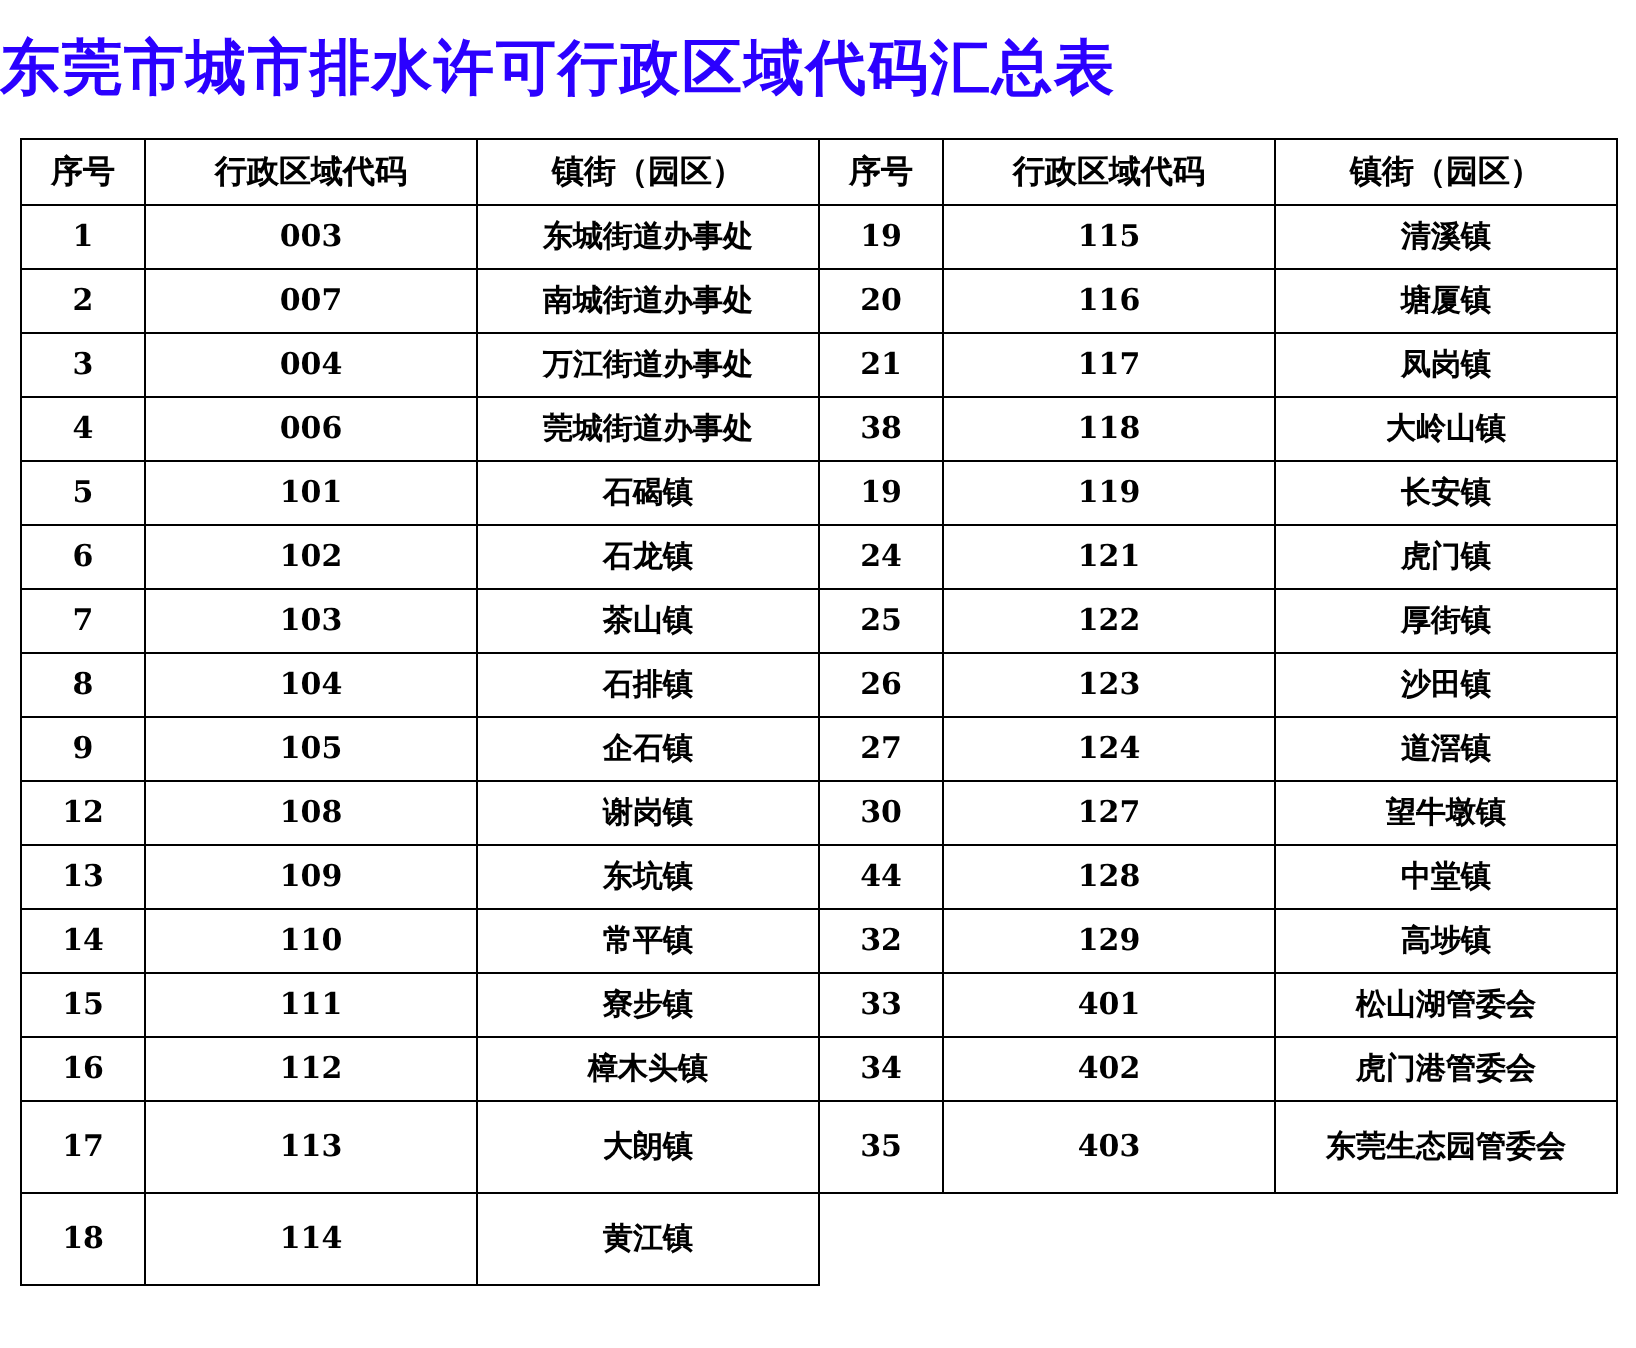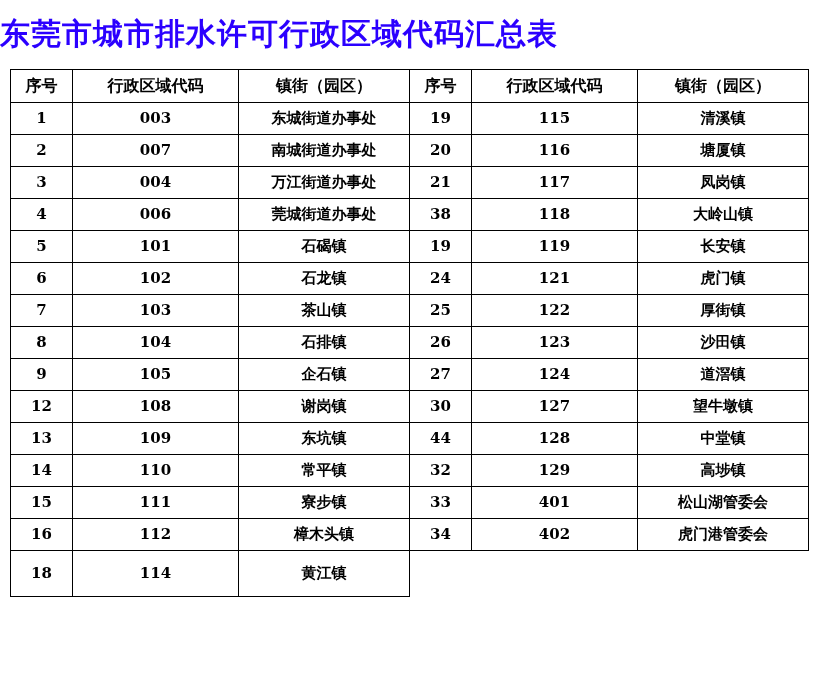--- a/index.html
+++ b/index.html
@@ -199,20 +199,28 @@
         </tr>
         <tr>
           <td>16</td>
           <td>112</td>
           <td>樟木头镇</td>
           <td>34</td>
           <td>402</td>
           <td>虎门港管委会</td>
         </tr>
         <tr class="tall">
+          <td>17</td>
+          <td>113</td>
+          <td>大朗镇</td>
+          <td>35</td>
+          <td>403</td>
+          <td>东莞生态园管委会</td>
+        </tr>
+        <tr class="tall">
           <td>18</td>
           <td>114</td>
           <td>黄江镇</td>
           <td class="blank-cell"></td>
           <td class="blank-cell"></td>
           <td class="blank-cell"></td>
         </tr>
       </tbody>
     </table>
   </div>

